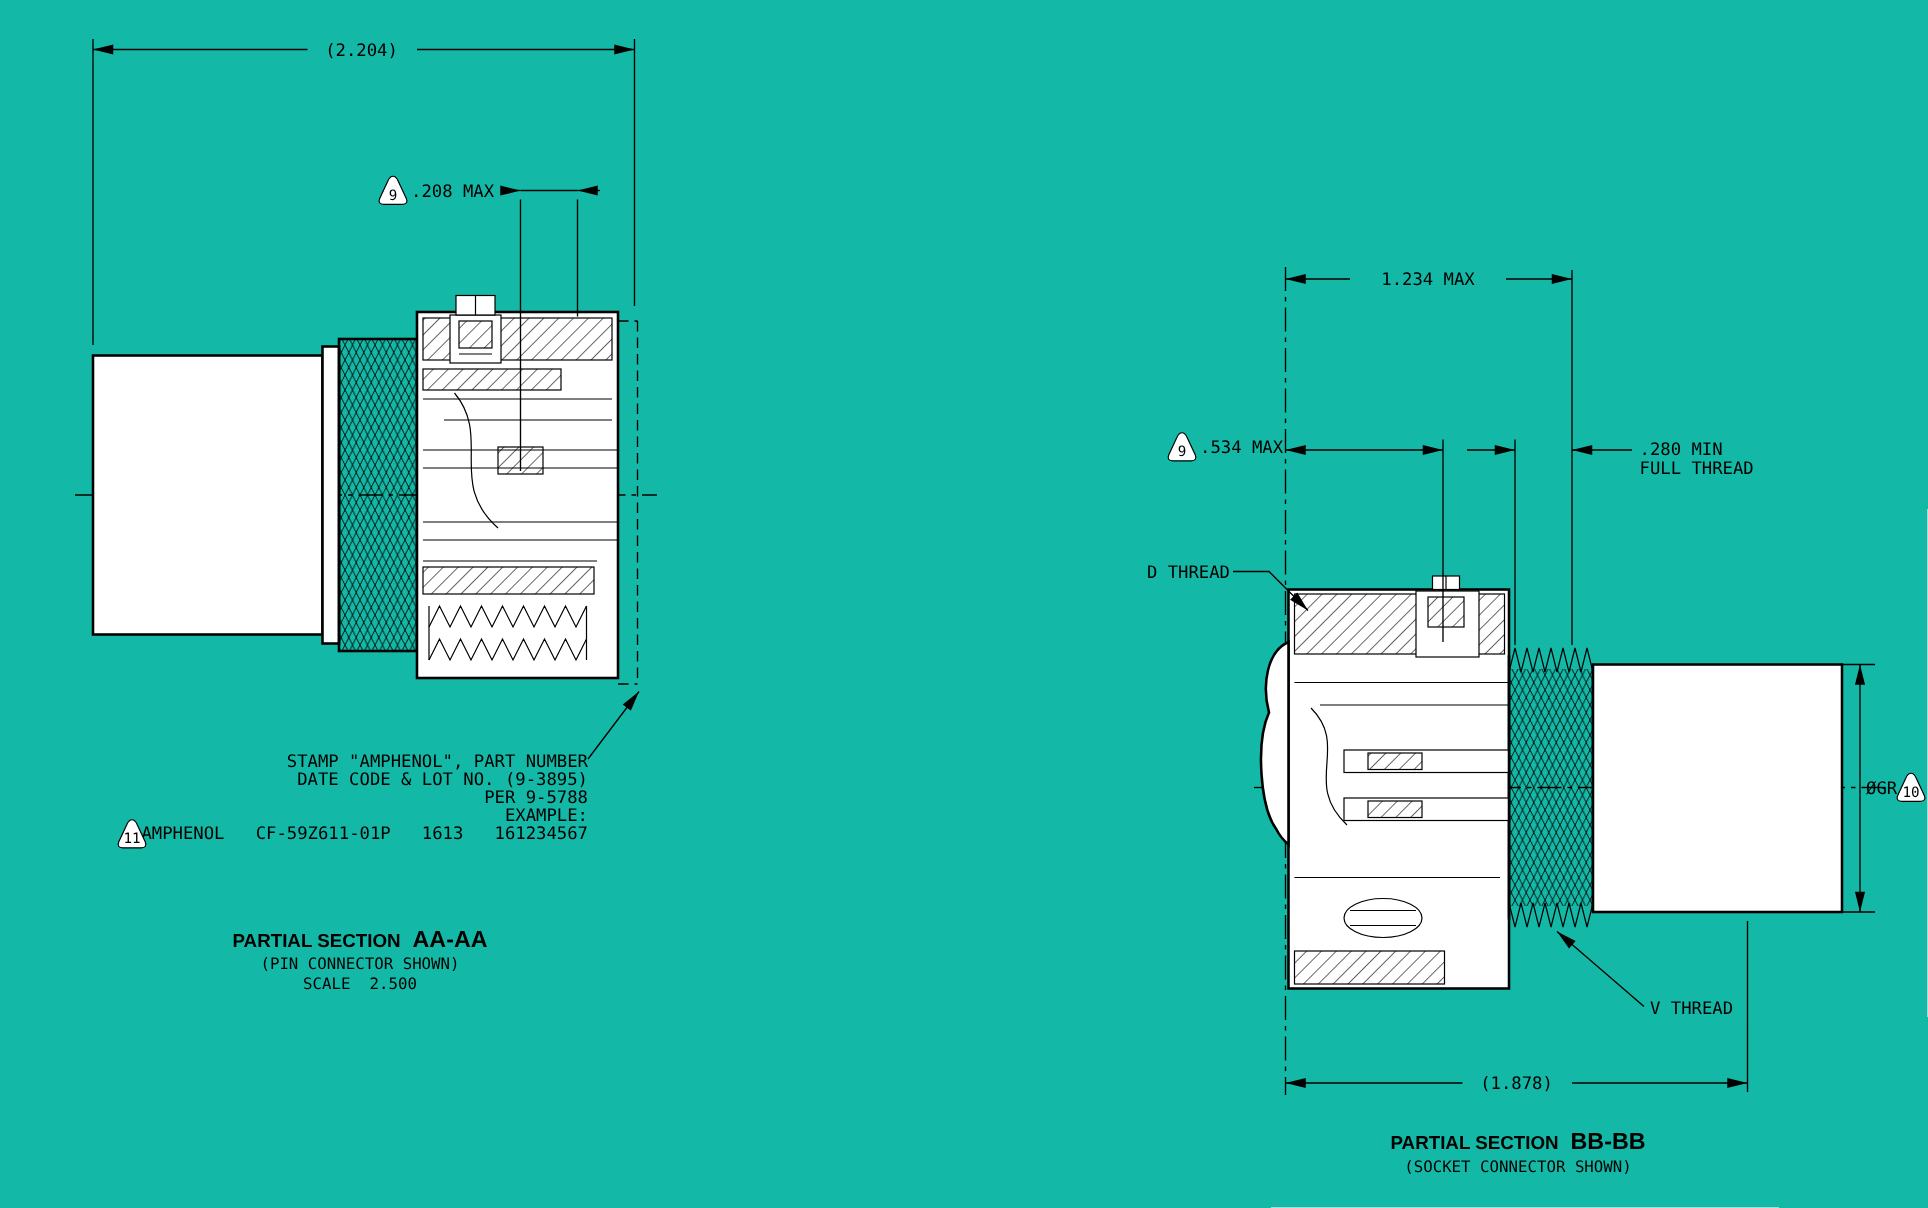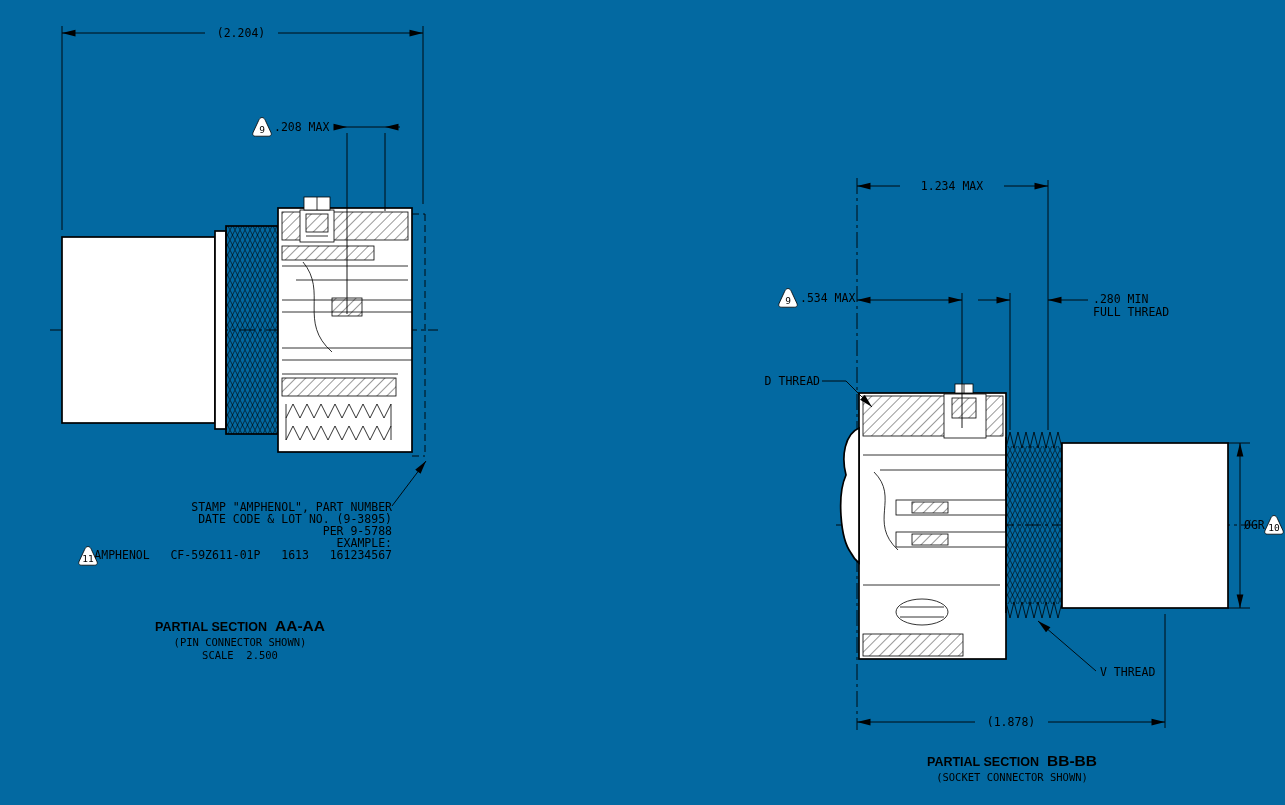--- a/index.html
+++ b/index.html
@@ -1,16 +1,16 @@
 <!DOCTYPE html>
 <html><head>
 <meta charset="utf-8">
 <style>
   html,body{margin:0;padding:0;background:#fff;}
-  .stage{position:relative;width:1285px;height:805px;background:#0369a1;overflow:hidden;
+  .stage{position:relative;width:1285px;height:805px;background:#14b8a6;overflow:hidden;
          font-family:"DejaVu Sans Mono", monospace;}
   svg text{font-family:"DejaVu Sans Mono", monospace;font-size:11.5px;fill:#000;white-space:pre;}
   .thick{stroke:#000;stroke-width:1.7;fill:none;}
   .thin{stroke:#000;stroke-width:0.8;fill:none;}
   .dim{stroke:#000;stroke-width:0.9;fill:none;}
   .cl{stroke:#000;stroke-width:0.9;stroke-dasharray:16 4 3 4;fill:none;}
   .phantom{stroke:#000;stroke-width:0.9;stroke-dasharray:7 4;fill:none;}
   .fw{fill:#ffffff;}
   .fh{fill:url(#hatch);}
   .fk{fill:url(#knurl);}

